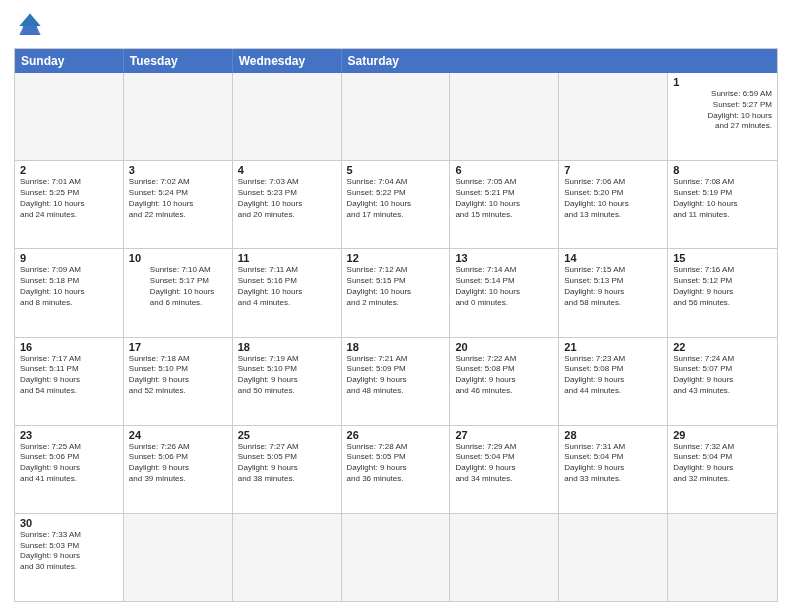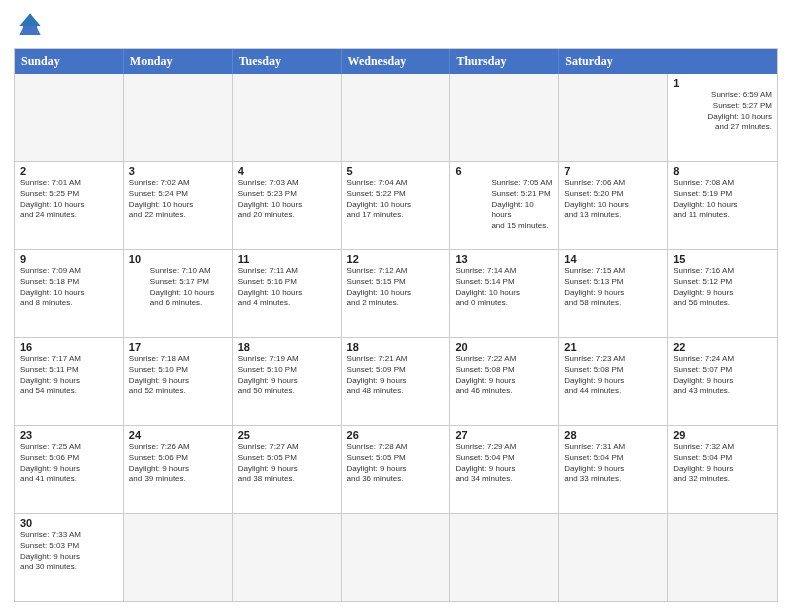--- a/index.html
+++ b/index.html
@@ -58,21 +58,20 @@
     .calendar {
       flex: 1;
       display: flex;
       flex-direction: column;
       border: 1px solid #ccc;
     }
     .cal-header-row {
       display: grid;
       grid-template-columns: repeat(7, 1fr);
       background: #4472C4;
-      font-family: Liberation Serif, serif;
     }
     .cal-header-cell {
       color: #fff;
       font-size: 12px;
       font-weight: bold;
       padding: 5px 6px;
       border-right: 1px solid #5a85d0;
       text-align: left;
     }
     .cal-header-cell:last-child { border-right: none; }
@@ -130,24 +129,22 @@
     </div>
     <div class="title-block">
       <div class="month-title"></div>
       <div class="location"></div>
     </div>
   </div>
 
   <div class="calendar">
     <div class="cal-header-row">
     <div class="cal-header-cell">Sunday</div>
-        <div class="cal-header-cell">Monday</div>
         <div class="cal-header-cell">Tuesday</div>
         <div class="cal-header-cell">Wednesday</div>
-        <div class="cal-header-cell">Thursday</div>
         <div class="cal-header-cell">Saturday</div>
       </div>
     <div class="cal-body">
     <div class="cal-row">
           <div class="cal-cell empty"></div>
           <div class="cal-cell empty"></div>
           <div class="cal-cell empty"></div>
           <div class="cal-cell empty"></div>
           <div class="cal-cell empty"></div>
           <div class="cal-cell empty"></div>
@@ -183,21 +180,21 @@
           </div>
           <div class="cal-cell">
             <div class="day-num">5</div>
             <div class="day-info" style="white-space: pre-line;">Sunrise: 7:04 AM
 Sunset: 5:22 PM
 Daylight: 10 hours
 and 17 minutes.</div>
           </div>
           <div class="cal-cell">
             <div class="day-num">6</div>
-            <div class="day-info" style="white-space: pre-line; margin-left: 36px;">Sunrise: 7:05 AM
+            <div class="day-info" style="white-space: pre-line;">Sunrise: 7:05 AM
 Sunset: 5:21 PM
 Daylight: 10 hours
 and 15 minutes.</div>
           </div>
           <div class="cal-cell">
             <div class="day-num">7</div>
             <div class="day-info" style="white-space: pre-line;">Sunrise: 7:06 AM
 Sunset: 5:20 PM
 Daylight: 10 hours
 and 13 minutes.</div>

